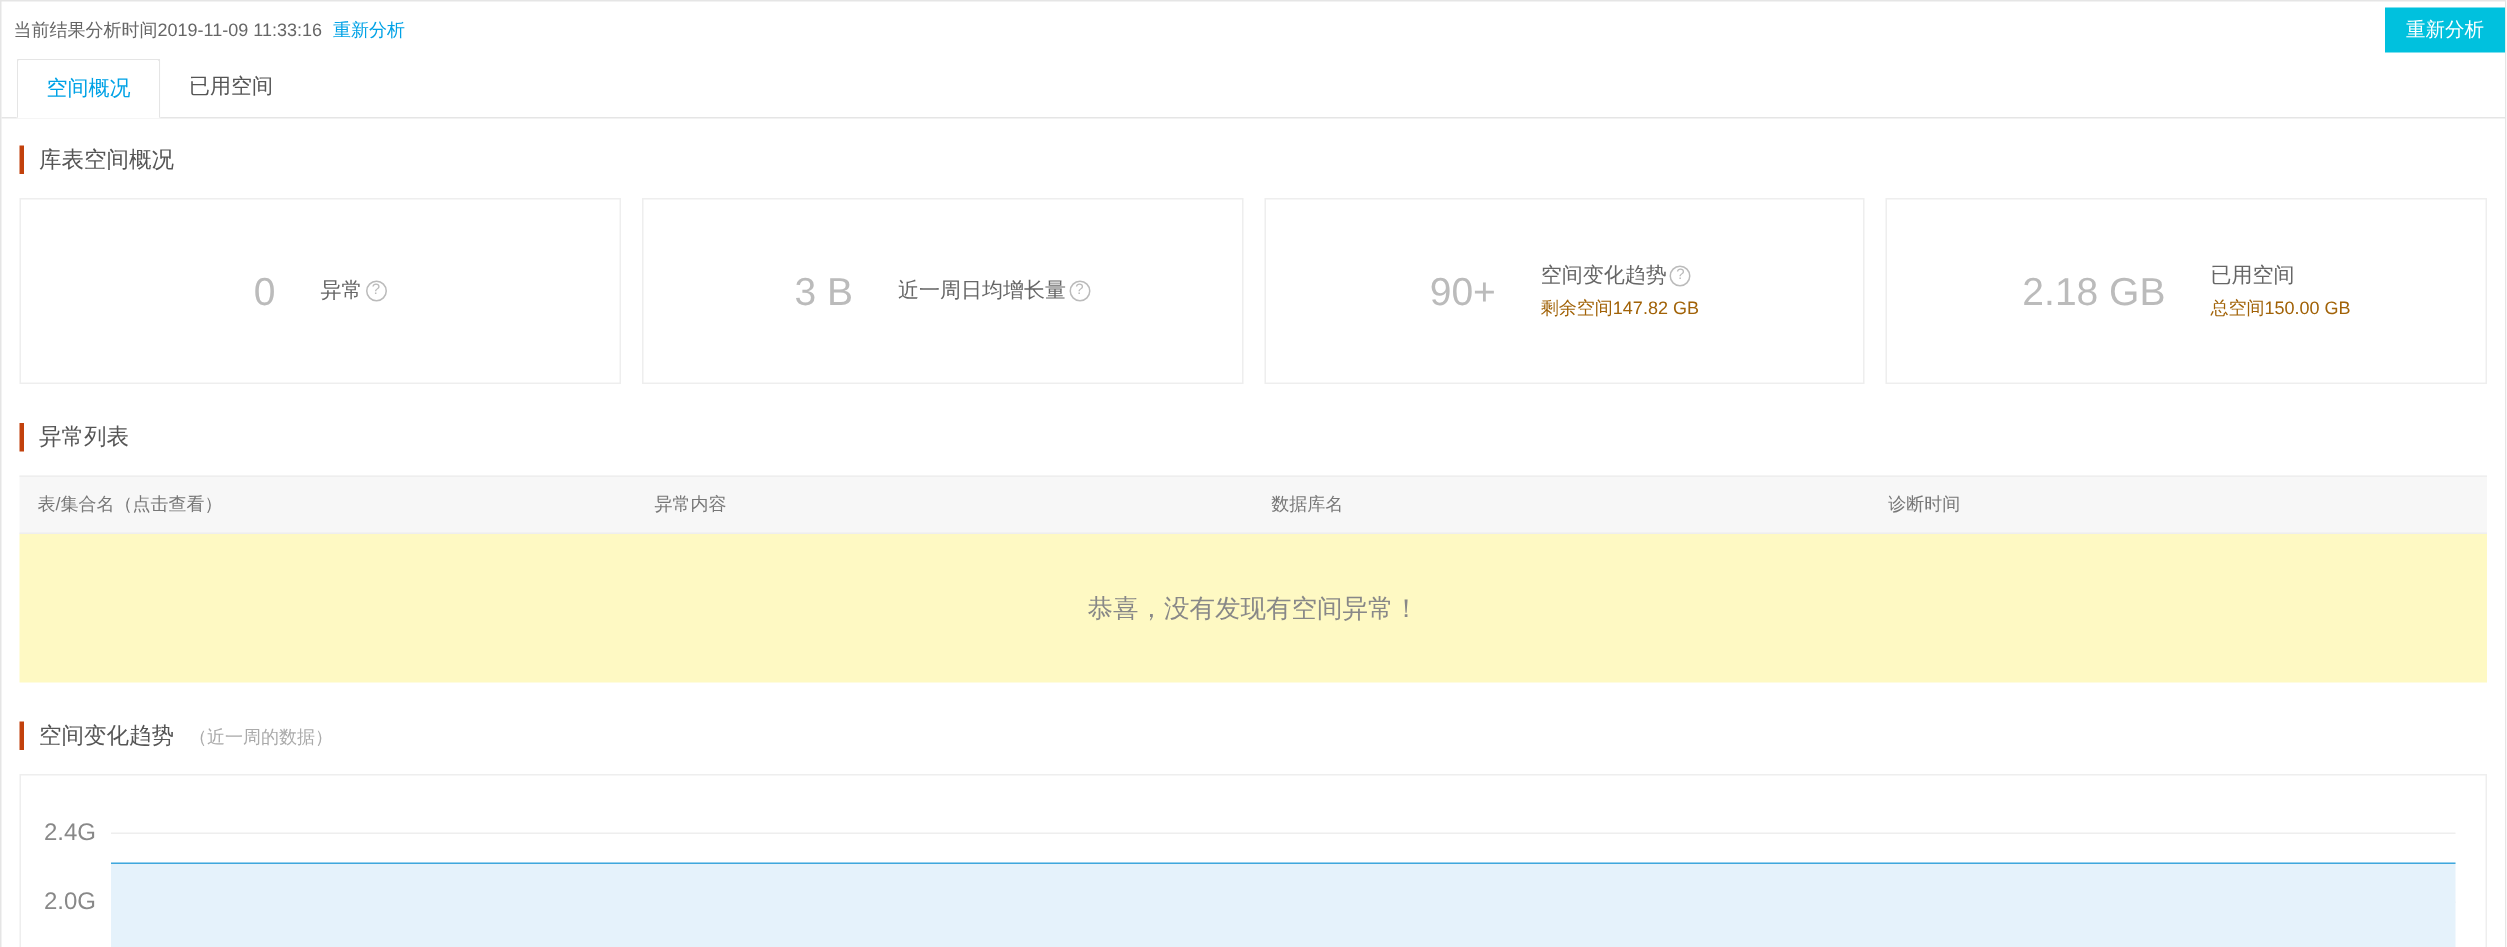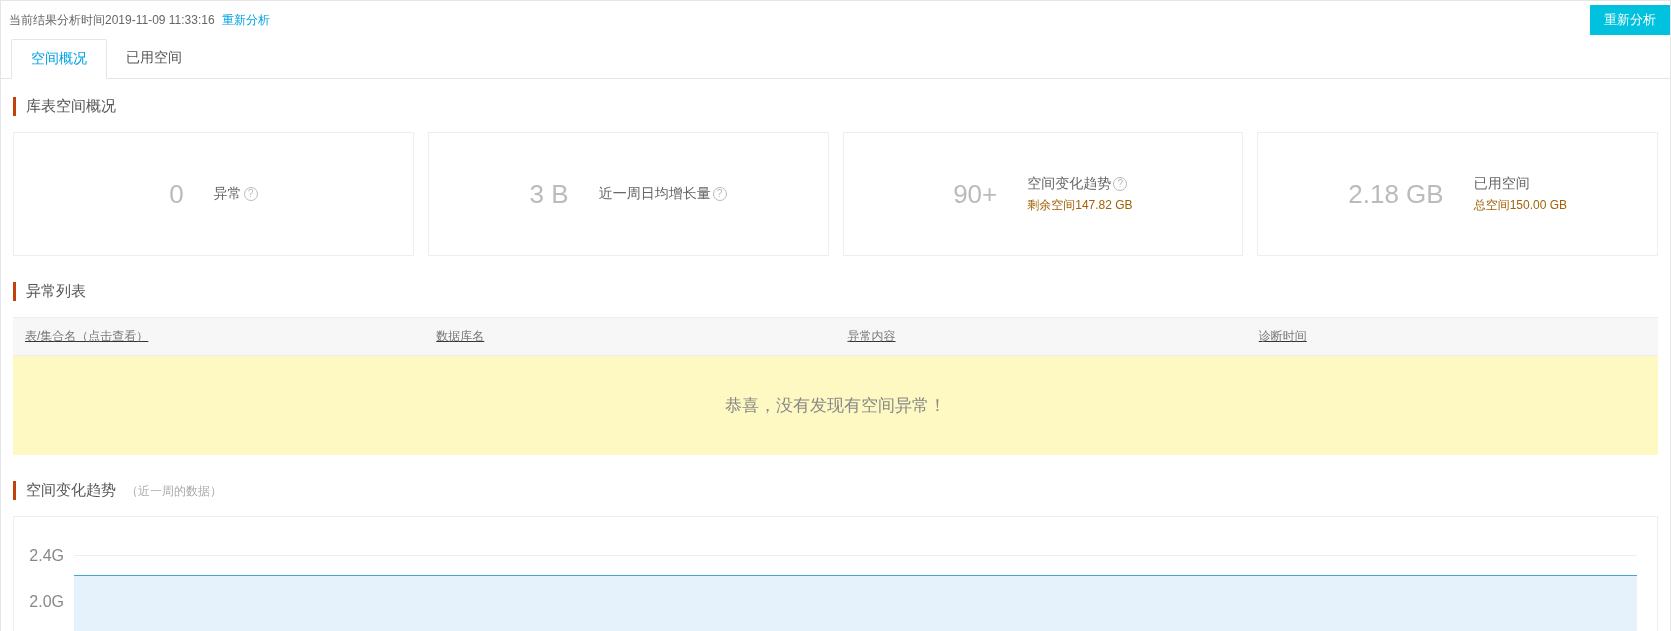--- a/index.html
+++ b/index.html
@@ -128,21 +128,20 @@
   }
   .table-wrap {
     border: 0;
     margin-bottom: 26px;
   }
   .thead {
     display: flex;
     background: #f7f7f7;
     border-top: 1px solid #eee;
     border-bottom: 1px solid #eee;
-    text-decoration: underline;
   }
   .th {
     flex: 1;
     padding: 10px 12px;
     font-size: 12px;
     color: #777;
   }
   .empty-row {
     background: #fef9c3;
     text-align: center;
@@ -242,22 +241,22 @@
       </div>
     </div>
 
     <div class="section-title">
       <span>异常列表</span>
     </div>
 
     <div class="table-wrap">
       <div class="thead">
         <div class="th">表/集合名（点击查看）</div>
+        <div class="th">异常内容</div>
         <div class="th">数据库名</div>
-        <div class="th">异常内容</div>
         <div class="th">诊断时间</div>
       </div>
       <div class="empty-row">恭喜，没有发现有空间异常！</div>
     </div>
 
     <div class="section-title">
       <span>空间变化趋势</span>
       <span class="sub">（近一周的数据）</span>
     </div>
 

